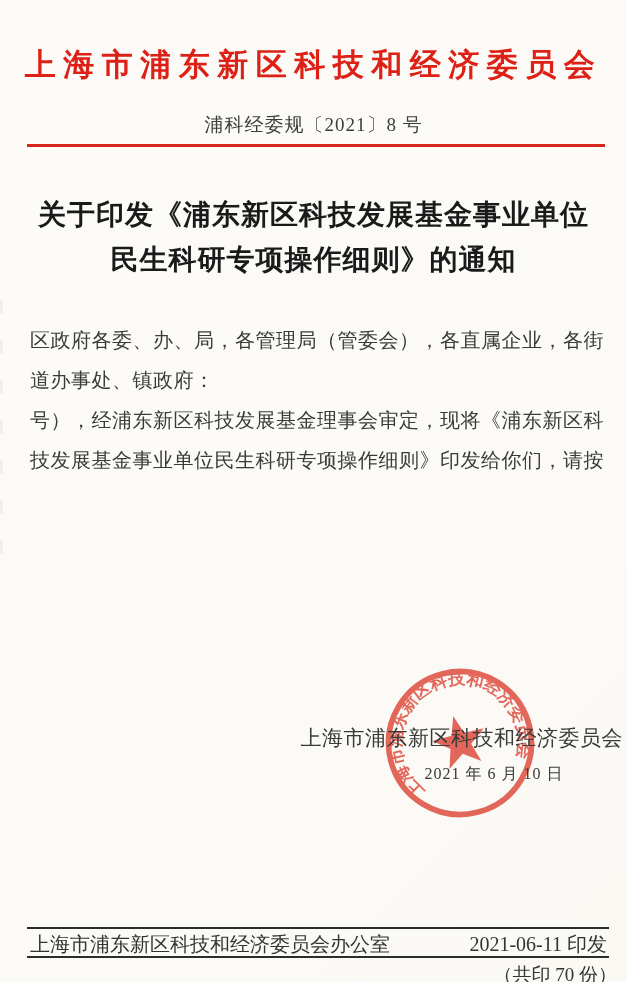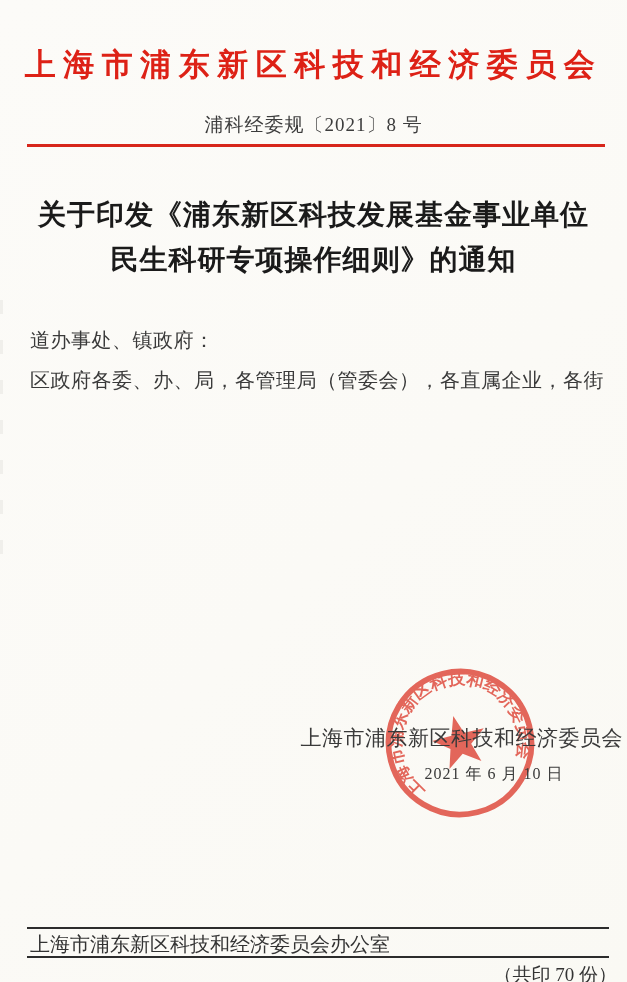--- a/index.html
+++ b/index.html
@@ -138,22 +138,24 @@
   <div class="doc-number">浦科经委规〔2021〕8 号</div>
 
   <div class="red-rule"></div>
 
   <div class="doc-title">
     <div>关于印发《浦东新区科技发展基金事业单位</div>
     <div>民生科研专项操作细则》的通知</div>
   </div>
 
   <div class="body-text">
+    <div class="body-line full">区政府各委、办、局，各管理局（管委会），各直属企业，各街</div>
     <div class="body-line">道办事处、镇政府：</div>
-    <div class="body-line full">区政府各委、办、局，各管理局（管委会），各直属企业，各街</div>
+    <div class="body-line full">号），经浦东新区科技发展基金理事会审定，现将《浦东新区科</div>
+    <div class="body-line full">技发展基金事业单位民生科研专项操作细则》印发给你们，请按</div>
   </div>
 
   <svg class="seal" viewBox="0 0 170 170" xmlns="http://www.w3.org/2000/svg">
     <circle cx="85" cy="85" r="69" fill="none" stroke="#e2473a" stroke-width="5.5"></circle>
     <polygon fill="#e2473a" points="85,58 91.3,76.3 110.7,76.7 95.3,88.3 100.9,106.8 85,95.8 69.1,106.8 74.7,88.3 59.3,76.7 78.7,76.3"></polygon>
     <defs>
       <path id="sealTextArc" d="M 44.7 125.3 A 57 57 0 1 1 125.3 125.3" fill="none"></path>
     </defs>
     <text font-size="16.5" fill="#e2473a" font-family="Liberation Serif, DejaVu Serif, serif" font-weight="700">
       <textPath href="#sealTextArc" startOffset="5">上海市浦东新区科技和经济委员会</textPath>
@@ -162,19 +164,20 @@
 
   <div class="signature-org">上海市浦东新区科技和经济委员会</div>
 
   <div class="signature-date">2021 年 6 月 10 日</div>
 
 
   <div class="footer-rule-1"></div>
 
   <div class="footer-row">
     <span>上海市浦东新区科技和经济委员会办公室</span>
+    <span>2021-06-11 印发</span>
   </div>
 
   <div class="footer-rule-2"></div>
 
   <div class="footer-copies">（共印 70 份）</div>
 
 </div>
 
 </body></html>

